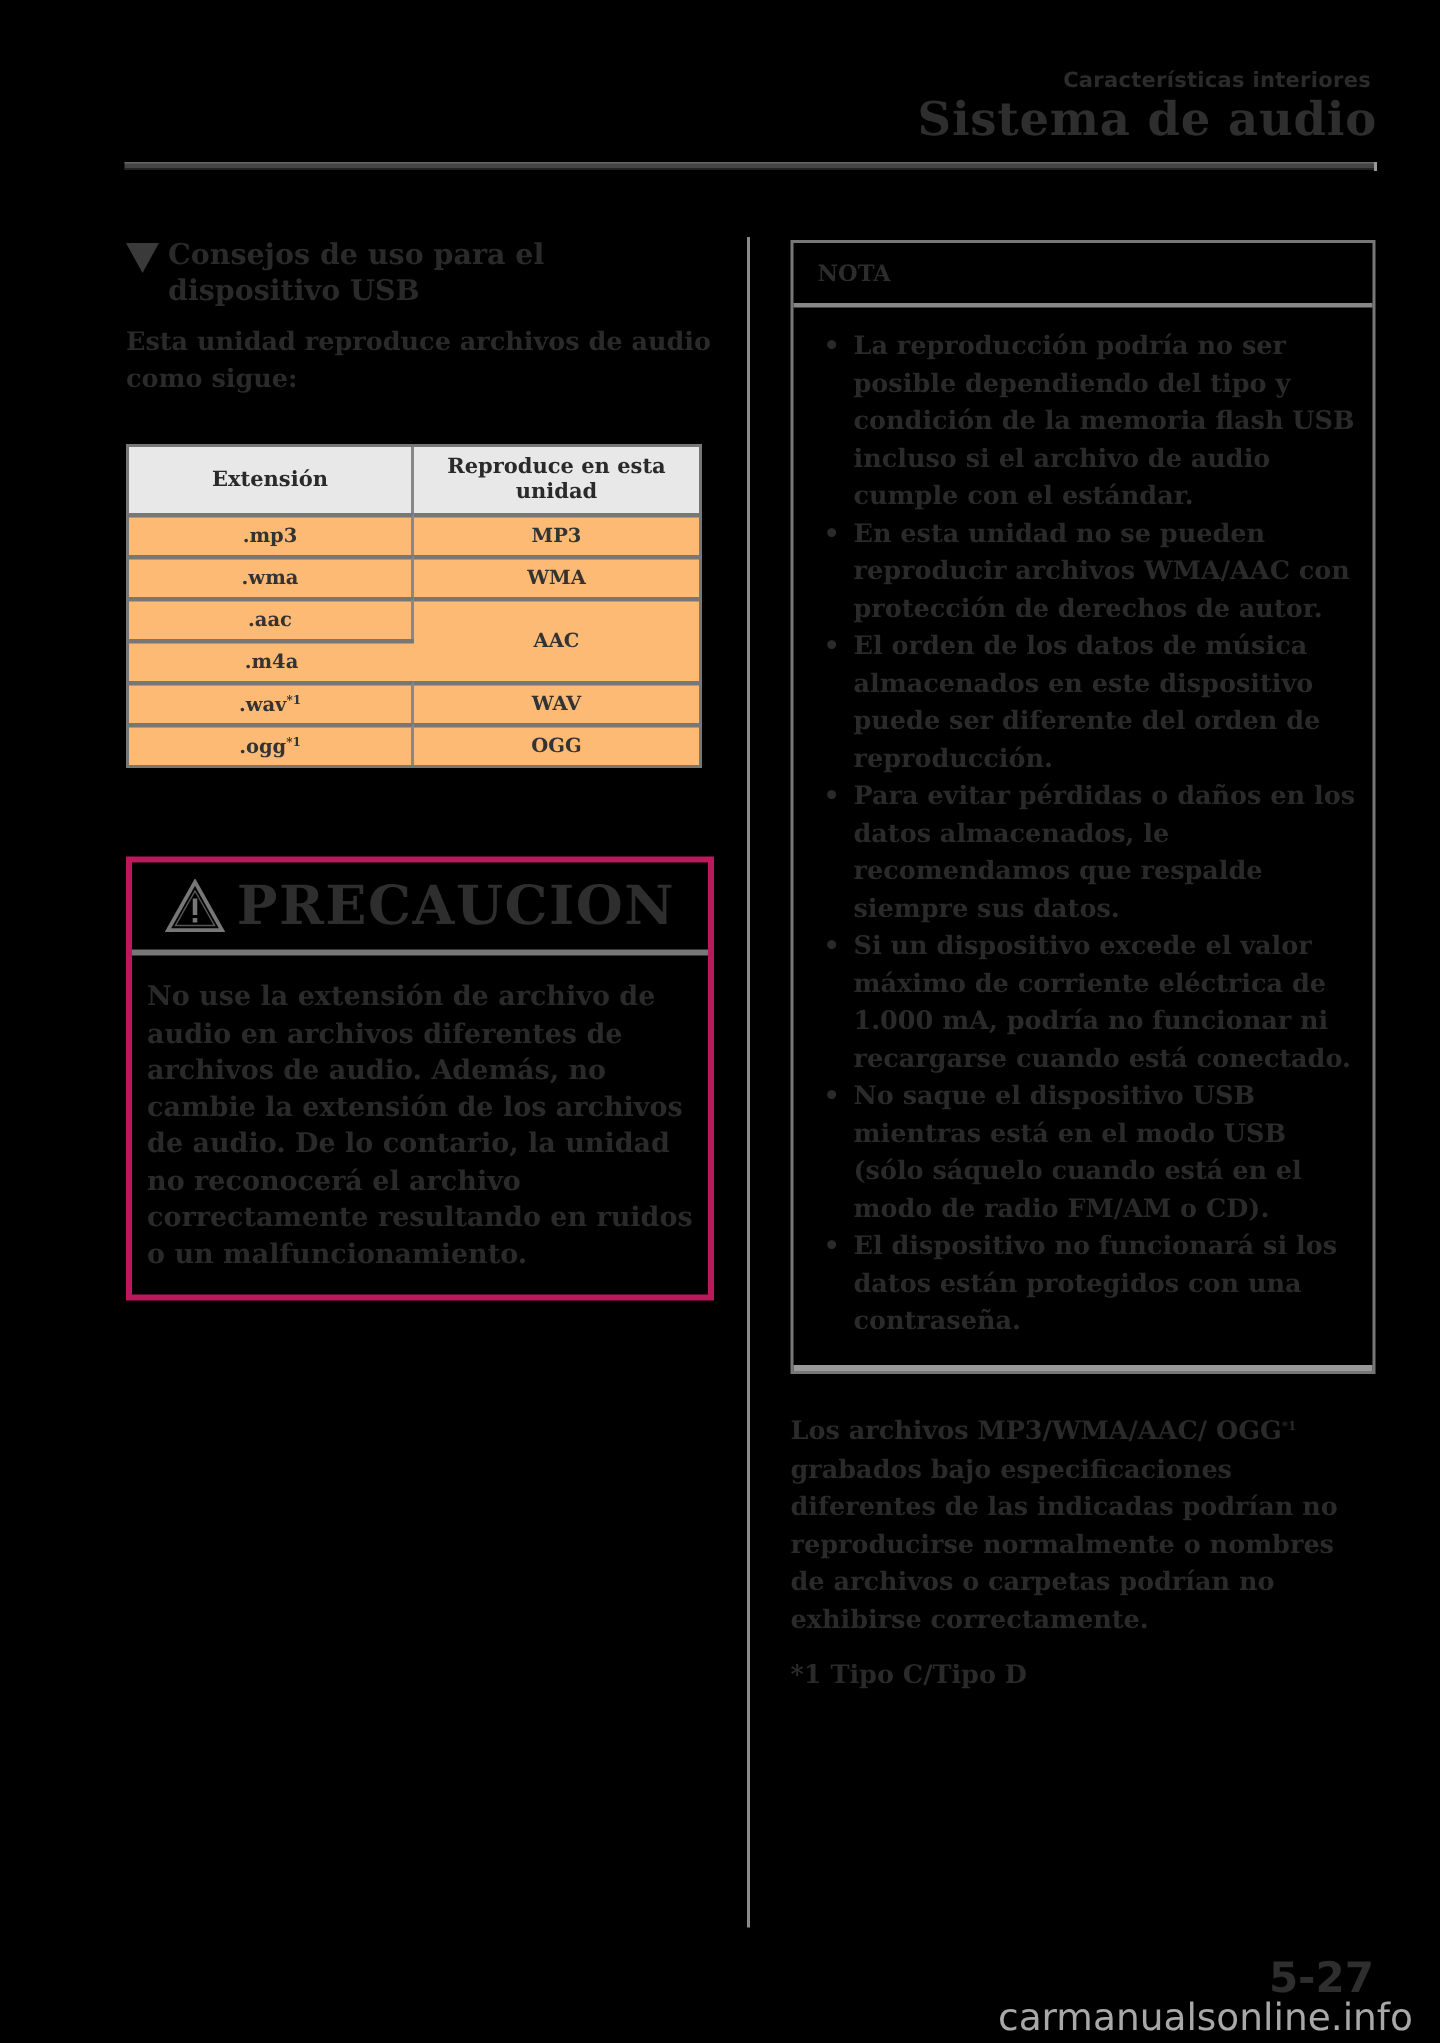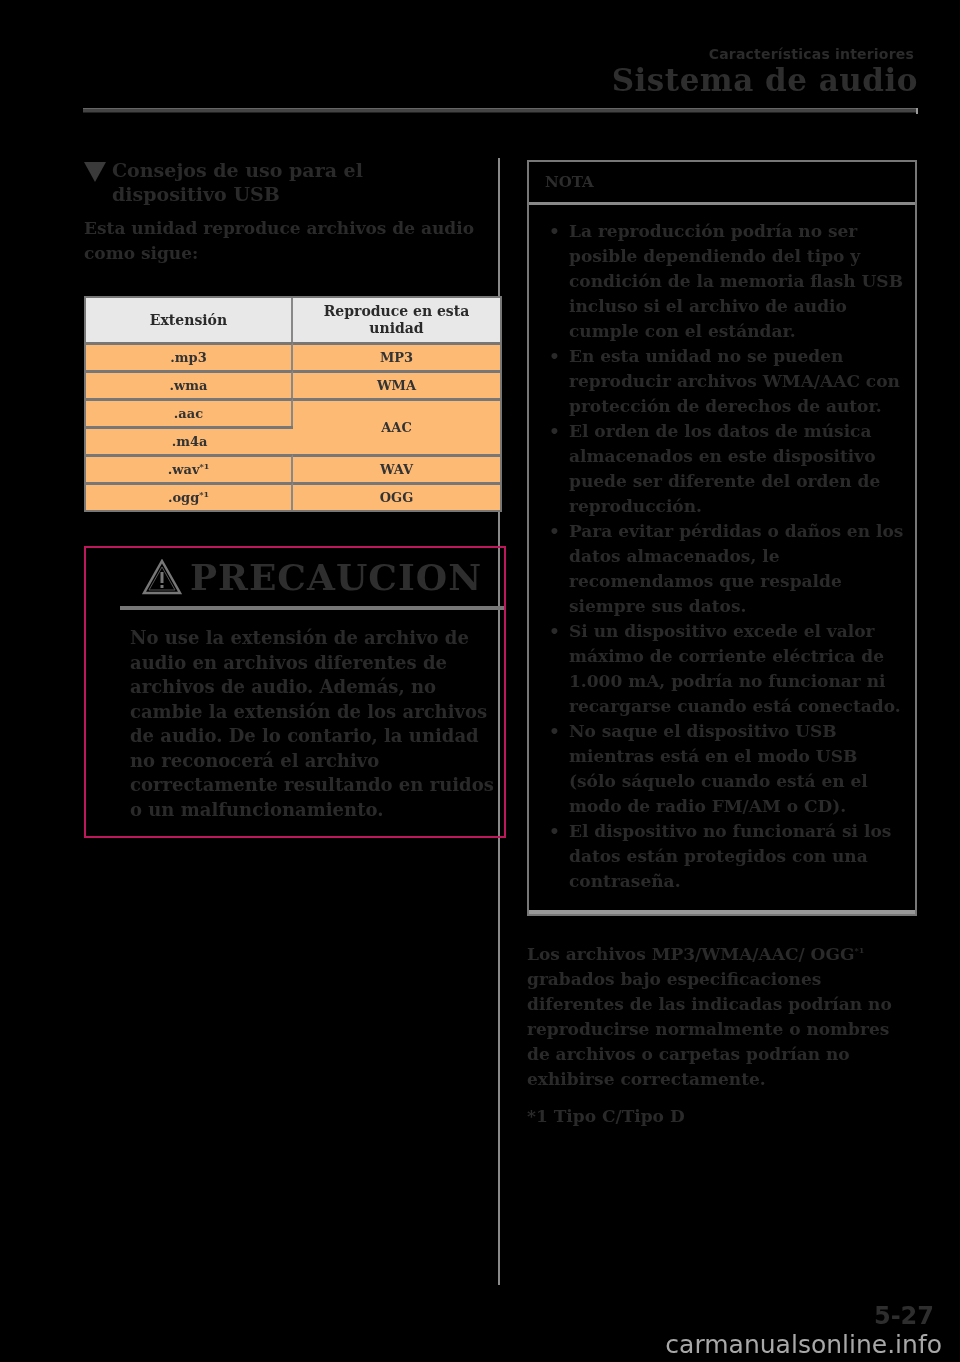--- a/index.html
+++ b/index.html
@@ -23,41 +23,41 @@
 
   .col-left { position: absolute; left: 84px; top: 158px; width: 390px; }
   .col-right { position: absolute; left: 527px; top: 160px; width: 390px; }
   .vdivider { position: absolute; left: 498px; top: 158px; width: 2px; height: 1127px; background: #8a8a8a; }
 
   .sec-head { display: flex; align-items: flex-start; font-size: 19px; font-weight: bold; line-height: 24px; color: #2a2a2a; }
   .tri { width: 0; height: 0; border-left: 11px solid transparent; border-right: 11px solid transparent; border-top: 20px solid #3a3a3a; margin-top: 4px; margin-right: 6px; flex: none; position: relative; }
   .tri::after { content:""; position:absolute; left:-9px; top:-19px; border-left:9px solid transparent; border-right:9px solid transparent; border-top:16px solid #000; display:none; }
   .para { font-size: 17px; line-height: 25px; color: #2a2a2a; font-weight: bold; }
 
-  table.ext { border-collapse: separate; border-spacing: 0; width: 418px; margin-top: 30px; border: 2px solid #777; }
+  table.ext { border-collapse: separate; border-spacing: 0; width: 384px; margin-top: 30px; border: 2px solid #777; }
   table.ext th { background: #e8e8e8; color: #2a2a2a; font-size: 14px; font-weight: bold; height: 44px; line-height: 17px; border-right: 2px solid #888; padding: 0 6px; }
   table.ext th:last-child { border-right: none; }
   table.ext td { background: #fdba74; color: #333; font-size: 13px; font-weight: bold; text-align: center; height: 23px; border-top: 3px solid #777; border-right: 2px solid #888; font-family: "DejaVu Serif", serif; }
   table.ext td:last-child { border-right: none; }
   sup { font-size: 8px; }
 
-  .warn { margin-top: 34px; width: 384px; border: 2px solid #be185d; padding-left: 34px; }
+  .warn { margin-top: 59px; width: 384px; border: 4px solid #be185d; }
   .warn-head { height: 58px; display: flex; align-items: center; justify-content: center; border-bottom: 4px solid #777; }
   .warn-title { font-size: 36px; font-weight: bold; color: #2e2e2e; letter-spacing: 1px; margin-left: 8px; }
   .warn-body { padding: 16px 10px 14px 10px; font-size: 18px; line-height: 24.5px; font-weight: bold; color: #2a2a2a; }
 
   .nota { border: 2px solid #777; width: 386px; }
   .nota-head { height: 40px; padding-left: 16px; display: flex; align-items: center; border-bottom: 3px solid #888; font-size: 15px; font-weight: bold; color: #2c2c2c; text-align: center; }
   .nota-body { padding: 14px 8px 16px 16px; }
   .nota-item { display: flex; font-size: 17px; line-height: 25px; font-weight: bold; color: #2a2a2a; }
   .bullet { width: 20px; flex: none; text-align: left; padding-left: 4px; }
   .nota-bottom { height: 4px; background: #999; }
 
   .footnote { margin-top: 12px; font-size: 17px; line-height: 25px; font-weight: bold; color: #2a2a2a; }
-  .page-num { position: absolute; right: 26px; top: 1302px; font-size: 24px; font-weight: bold; color: #2e2e2e; font-family: "DejaVu Sans", sans-serif; }
+  .page-num { position: absolute; right: 44px; top: 1302px; font-size: 28px; font-weight: bold; color: #2e2e2e; font-family: "DejaVu Sans", sans-serif; }
   .watermark { position: absolute; right: 18px; top: 1330px; font-size: 25px; color: #a8a8a8; font-family: "DejaVu Sans", sans-serif; }
 </style>
 </head>
 <body>
 
 <div class="hdr-sub">Características interiores</div>
 <div class="hdr-title">Sistema de audio</div>
 <div class="hdr-rule"></div>
 
 <div class="vdivider"></div>

